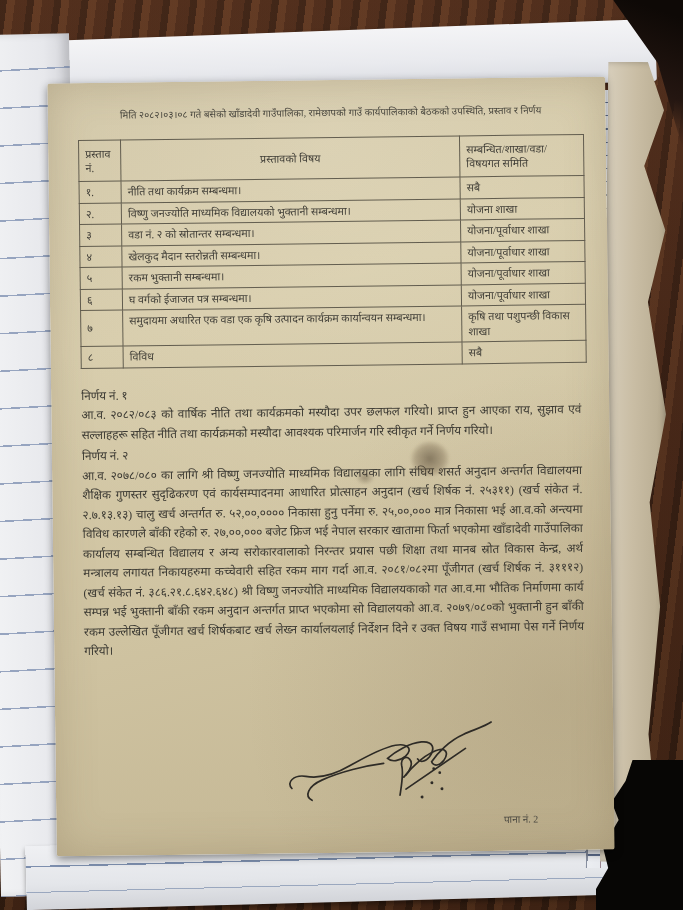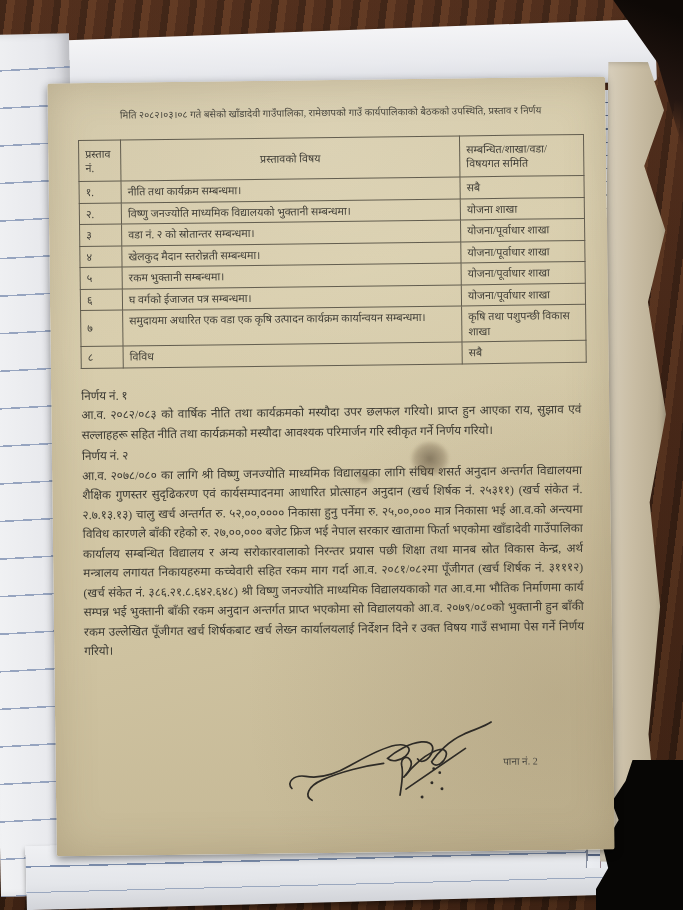--- a/index.html
+++ b/index.html
@@ -95,21 +95,21 @@
   .stain2{
     left:300px;top:388px;width:26px;height:20px;
     background:radial-gradient(closest-side, rgba(74,60,42,.4), rgba(98,80,56,0) 75%);
     border-radius:50%;filter:blur(1px);
   }
   .sig{pointer-events:none;}
   .sig path{fill:none;stroke:#2e2b26;stroke-width:1.7;stroke-linecap:round;}
   .sig .dot{fill:#2e2b26;stroke:none;}
   .sig-left{left:232px;top:650px;}
   .sig-right{left:336px;top:632px;}
-  .page-num{right:76px;top:676px;font-size:10px;color:#4a4840;position:absolute;}
+  .page-num{right:76px;top:734px;font-size:10px;color:#4a4840;position:absolute;}
 </style>
 </head>
 <body>
 
 <div class="abs top-fold"></div>
 <div class="abs left-page"></div>
 <div class="abs bottom-page"></div>
 <div class="abs ruled-strip"></div>
 <div class="abs paper-edges"></div>
 <div class="abs shadow-tr"></div>

